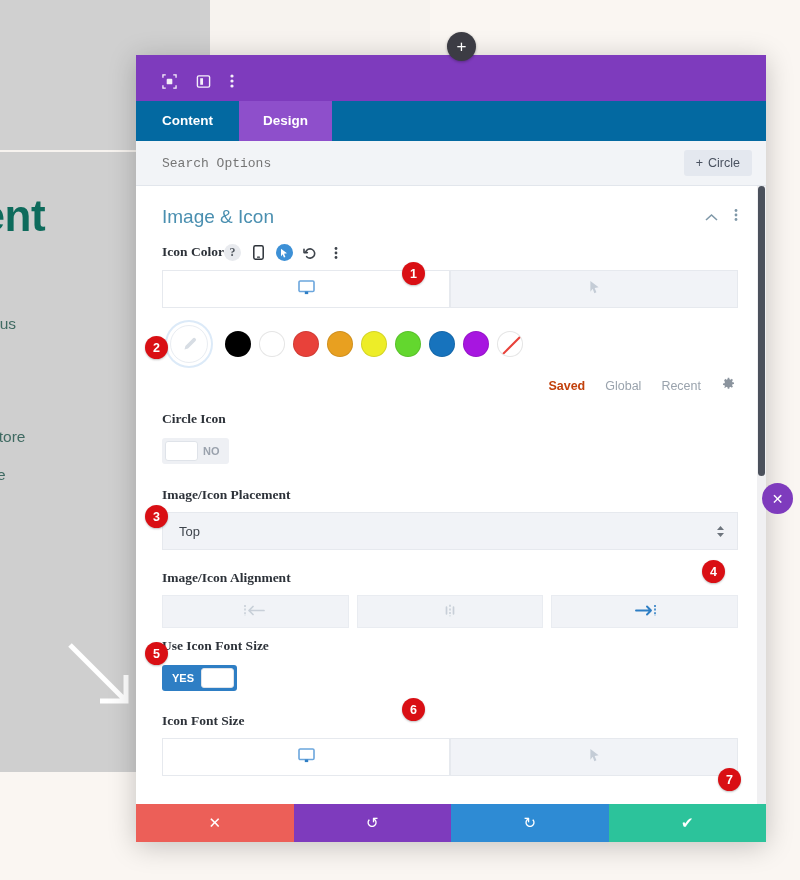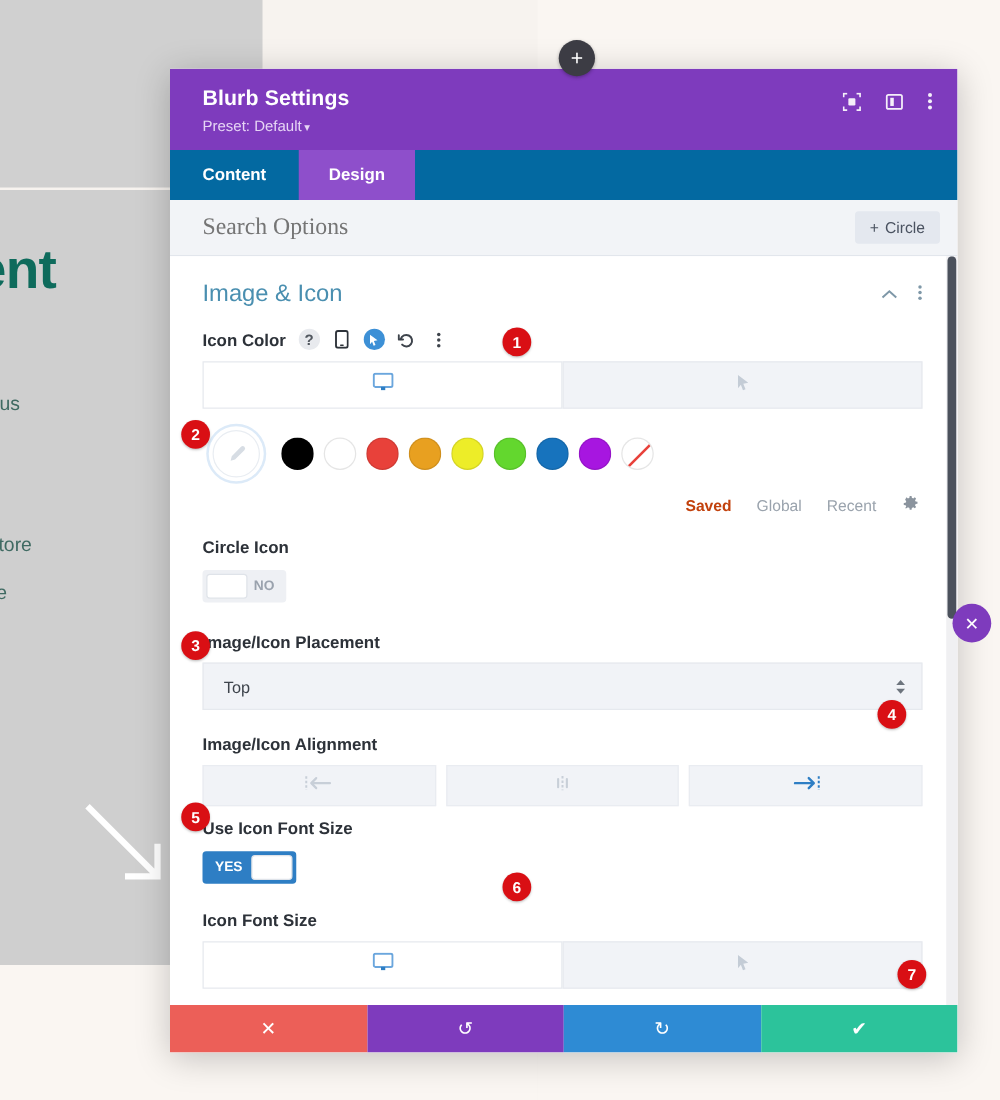--- a/index.html
+++ b/index.html
@@ -79,21 +79,21 @@
   .tab:first-child { padding-left: 26px; padding-right: 26px; }
 
   .search-bar {
     background: #f2f4f7; border-bottom: 1px solid #e2e6ec;
     padding: 9px 14px 9px 26px;
     display: flex; align-items: center; justify-content: space-between;
     flex: 0 0 auto;
   }
   .search-input {
     background: transparent; border: none; outline: none;
-    font-size: 19px; color: #a21caf; font-family: Liberation Serif, serif; width: 70%;
+    font-size: 13px; color: #a21caf; font-family: Liberation Mono, monospace; width: 70%;
   }
   .filter-btn {
     background: #e4e8ef; color: #4a5260; font-size: 12.5px;
     padding: 6px 12px; border-radius: 3px; border: none;
     font-family: inherit; display: flex; align-items: center; gap: 5px;
   }
 
   
   .modal-body {
     flex: 1 1 auto; position: relative; overflow: hidden;
@@ -102,21 +102,21 @@
   .scroll-inner { padding: 0 28px 0 26px; }
 
   .section-title-row {
     display: flex; align-items: center; justify-content: space-between;
     padding: 20px 0 16px;
   }
   .section-title { color: #4a8fb0; font-size: 19px; }
   .section-ctrl { display: flex; align-items: center; gap: 16px; color: #7f98a8; }
 
   .field { margin-bottom: 4px; }
-  .field-label-row { display: flex; align-items: flex-end; gap: 10px; margin-bottom: 9px; }
+  .field-label-row { display: flex; align-items: flex-start; margin-bottom: 9px; font-family: Liberation Serif, serif; }
   .field-label { font-size: 13.5px; color: #2d3239; font-weight: bold; }
   .lbl-icons { display: flex; align-items: center; gap: 9px; }
   .lbl-ic {
     width: 17px; height: 17px; display: flex; align-items: center; justify-content: center;
     color: #3e444c; font-size: 12px;
   }
   .lbl-ic.circ {
     background: #e8eaee; border-radius: 50%; font-weight: bold; color: #51575f;
   }
   .lbl-ic.blue { background: #3d90d6; border-radius: 50%; color: #fff; }
@@ -262,26 +262,20 @@
   <span>+</span>
 </div>
 
 <div class="close-tab">
   <span>✕</span>
 </div>
 
 <div class="modal">
 
   <div class="modal-header">
-    <div>
-      <div class="mh-title">Blurb Settings</div>
-      <div class="mh-preset">
-        <span>Preset: Default</span><span class="caret">▾</span>
-      </div>
-    </div>
     <div class="mh-icons">
       <span class="ic">
         <svg width="15" height="15" viewBox="0 0 16 16">
           <path d="M1 4V1h3M12 1h3v3M15 12v3h-3M4 15H1v-3" stroke="#fff" stroke-width="1.4" fill="none"></path>
           <rect x="5" y="5" width="6" height="6" rx="1" fill="#fff"></rect>
         </svg>
       </span>
       <span class="ic">
         <svg width="15" height="15" viewBox="0 0 16 16">
           <rect x="1.5" y="2" width="13" height="12" rx="1.5" stroke="#fff" stroke-width="1.5" fill="none"></rect>

